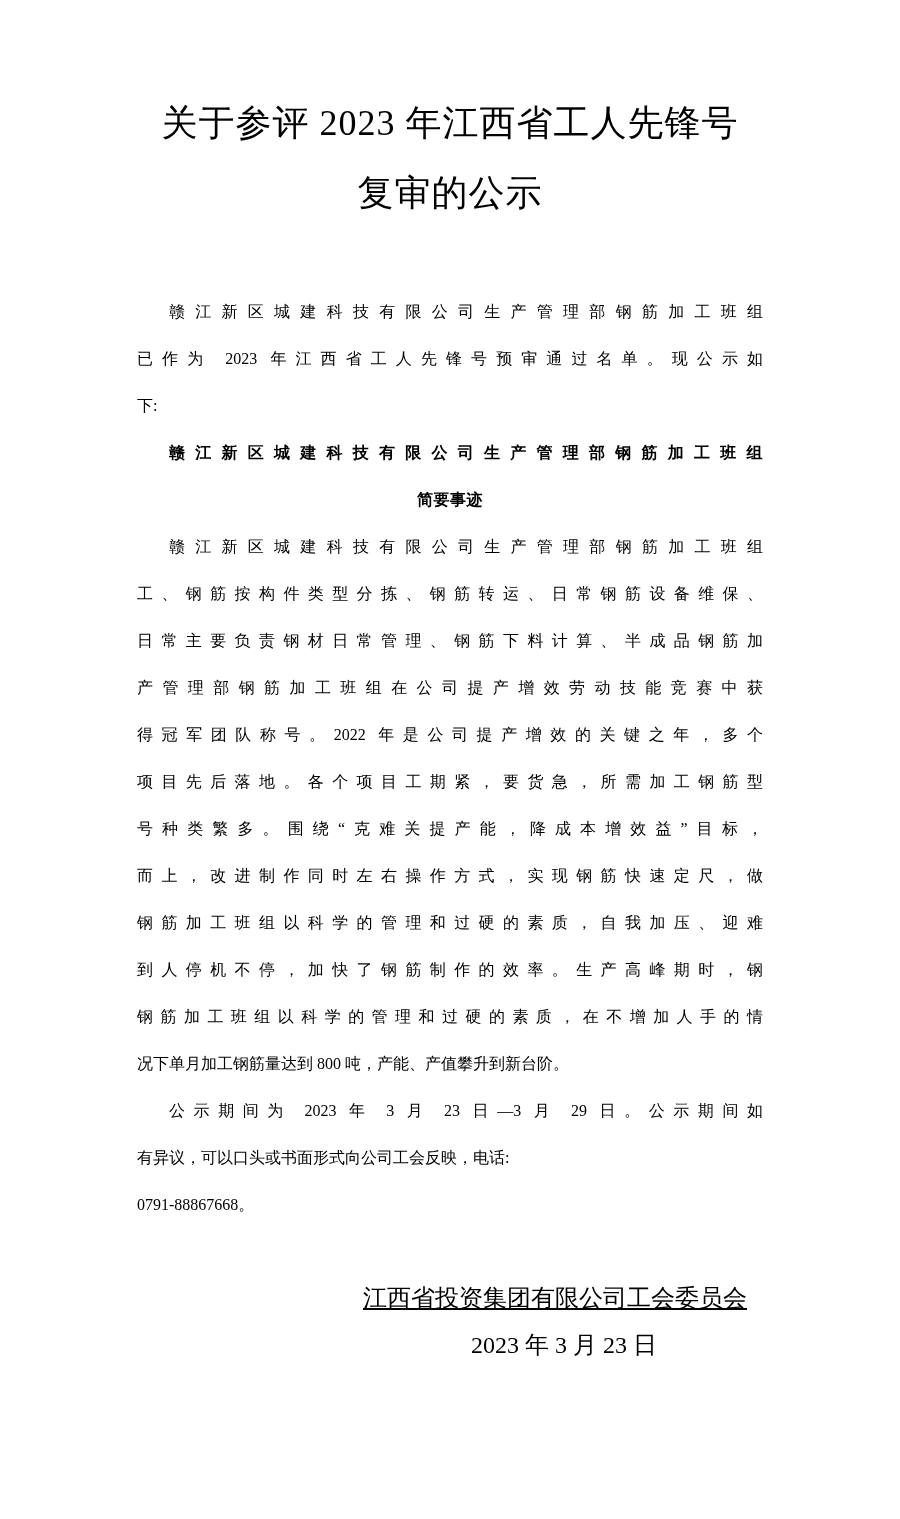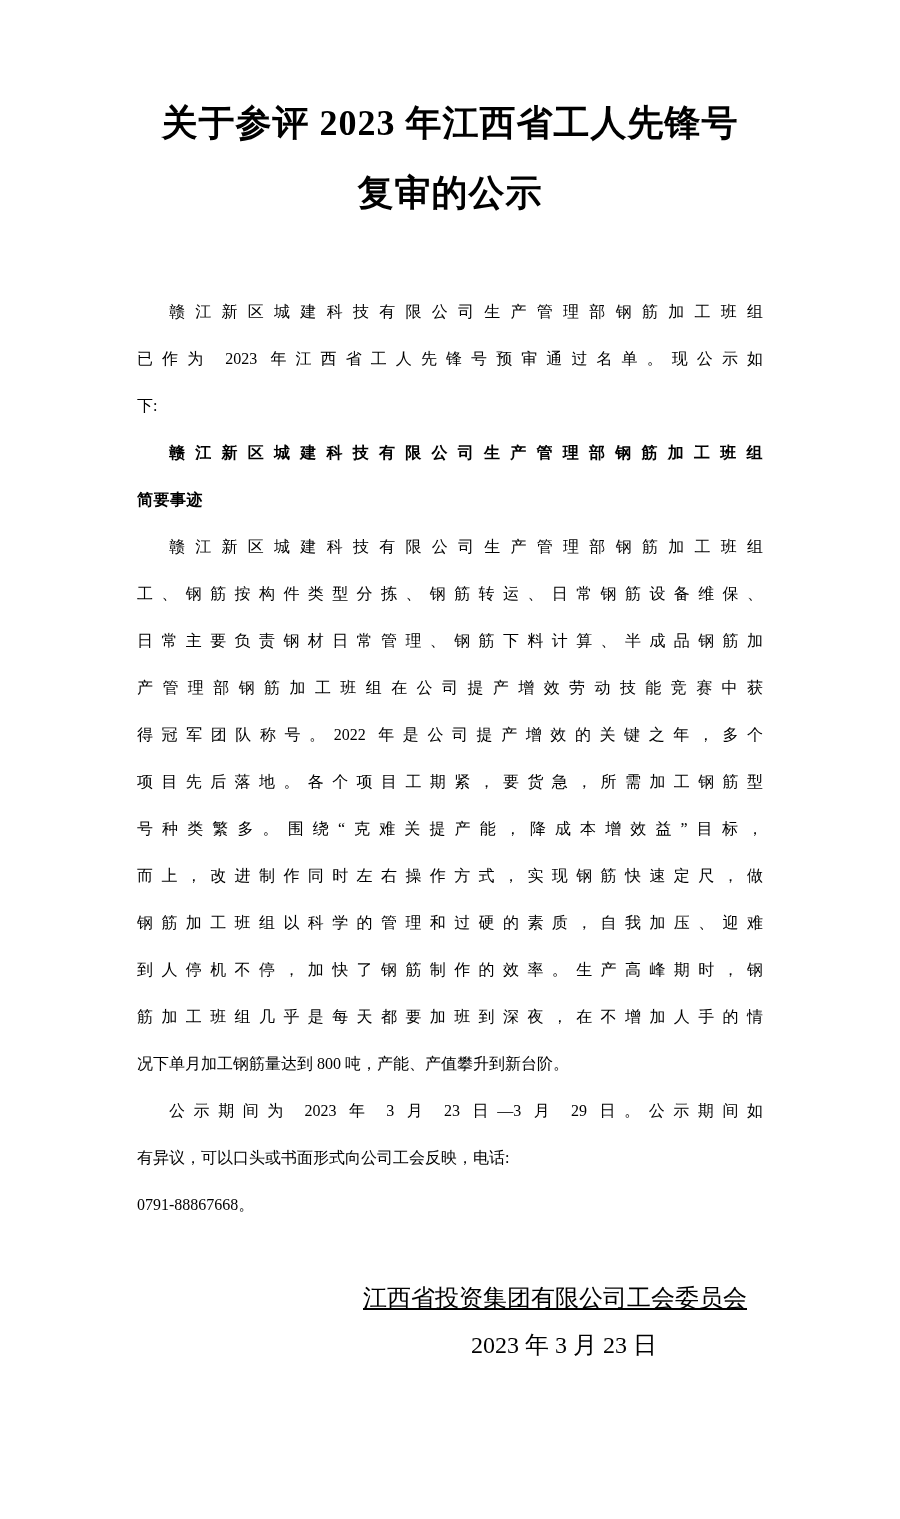--- a/index.html
+++ b/index.html
@@ -19,21 +19,21 @@
     overflow: hidden;
     font-family: "Liberation Serif", "DejaVu Serif", serif;
   }
   .title-block {
     margin-top: 88px;
     text-align: center;
   }
   .title-line {
     font-size: 36px;
     line-height: 70px;
-    font-weight: 700;
+    font-weight: 400;
     letter-spacing: 1px;
     white-space: nowrap;
   }
   .doc-body {
     margin-top: 60px;
     font-size: 16px;
     line-height: 47px;
   }
   .para {
     margin: 0;
@@ -49,20 +49,21 @@
     -moz-text-align-last: justify;
     text-justify: inter-character;
   }
   .line.indent {
     text-indent: 2em;
   }
   .para.heading .line {
     font-family: "Liberation Sans", "DejaVu Sans", sans-serif;
     font-weight: 700;
     letter-spacing: 0.5px;
+    text-align: center;
   }
   .sign-block {
     margin-top: 47px;
     font-size: 24px;
     line-height: 47px;
   }
   .sign-line {
     text-align: right;
     padding-right: 16px;
     white-space: nowrap;
@@ -99,21 +100,21 @@
         <div class="line fill indent">赣江新区城建科技有限公司生产管理部钢筋加工班组</div>
         <div class="line fill">工、钢筋按构件类型分拣、钢筋转运、日常钢筋设备维保、</div>
         <div class="line fill">日常主要负责钢材日常管理、钢筋下料计算、半成品钢筋加</div>
         <div class="line fill">产管理部钢筋加工班组在公司提产增效劳动技能竞赛中获</div>
         <div class="line fill">得冠军团队称号。2022 年是公司提产增效的关键之年，多个</div>
         <div class="line fill">项目先后落地。各个项目工期紧，要货急，所需加工钢筋型</div>
         <div class="line fill">号种类繁多。围绕“克难关提产能，降成本增效益”目标，</div>
         <div class="line fill">而上，改进制作同时左右操作方式，实现钢筋快速定尺，做</div>
         <div class="line fill">钢筋加工班组以科学的管理和过硬的素质，自我加压、迎难</div>
         <div class="line fill">到人停机不停，加快了钢筋制作的效率。生产高峰期时，钢</div>
-        <div class="line fill">筋加工班组几乎是每天都要加班到深夜，在不增加人手的情</div>
+        <div class="line fill">钢筋加工班组以科学的管理和过硬的素质，在不增加人手的情</div>
         <div class="line">况下单月加工钢筋量达到 800 吨，产能、产值攀升到新台阶。</div>
       </div>
       <div class="para body">
         <div class="line fill indent">公示期间为 2023 年 3 月 23 日—3 月 29 日。公示期间如</div>
         <div class="line">有异议，可以口头或书面形式向公司工会反映，电话:</div>
         <div class="line">0791-88867668。</div>
       </div>
     </div>
 
   <div class="sign-block">

